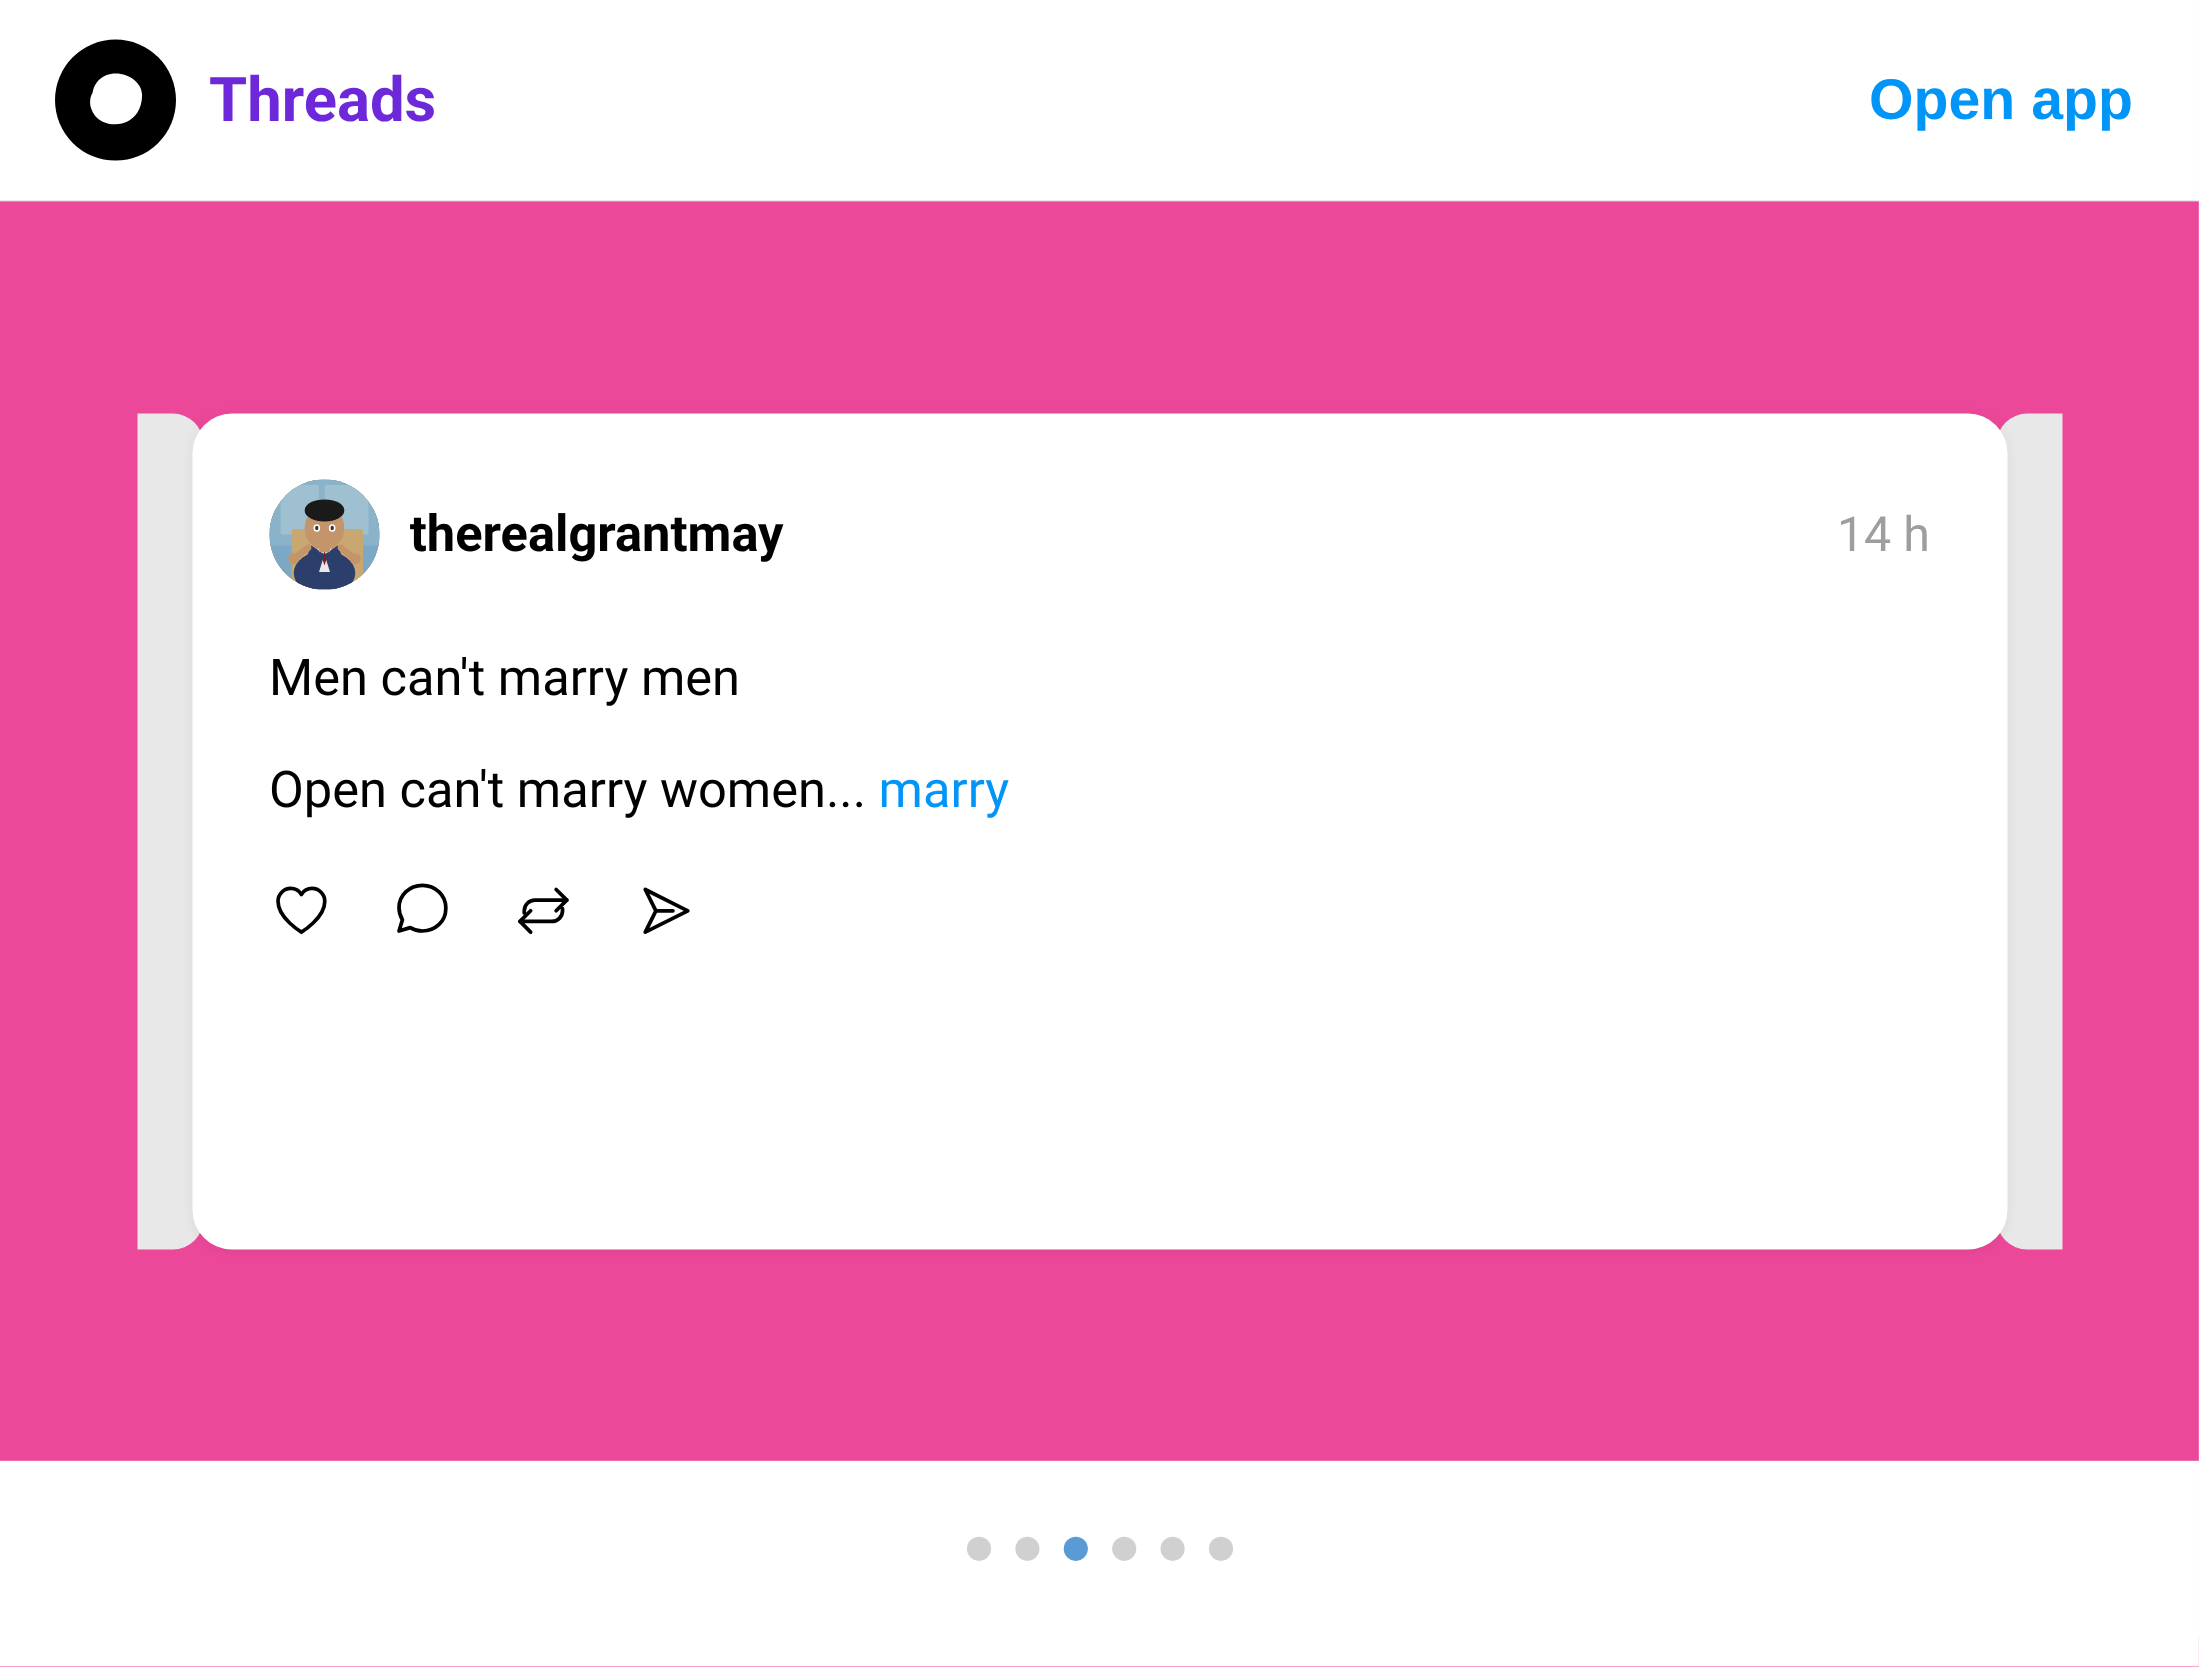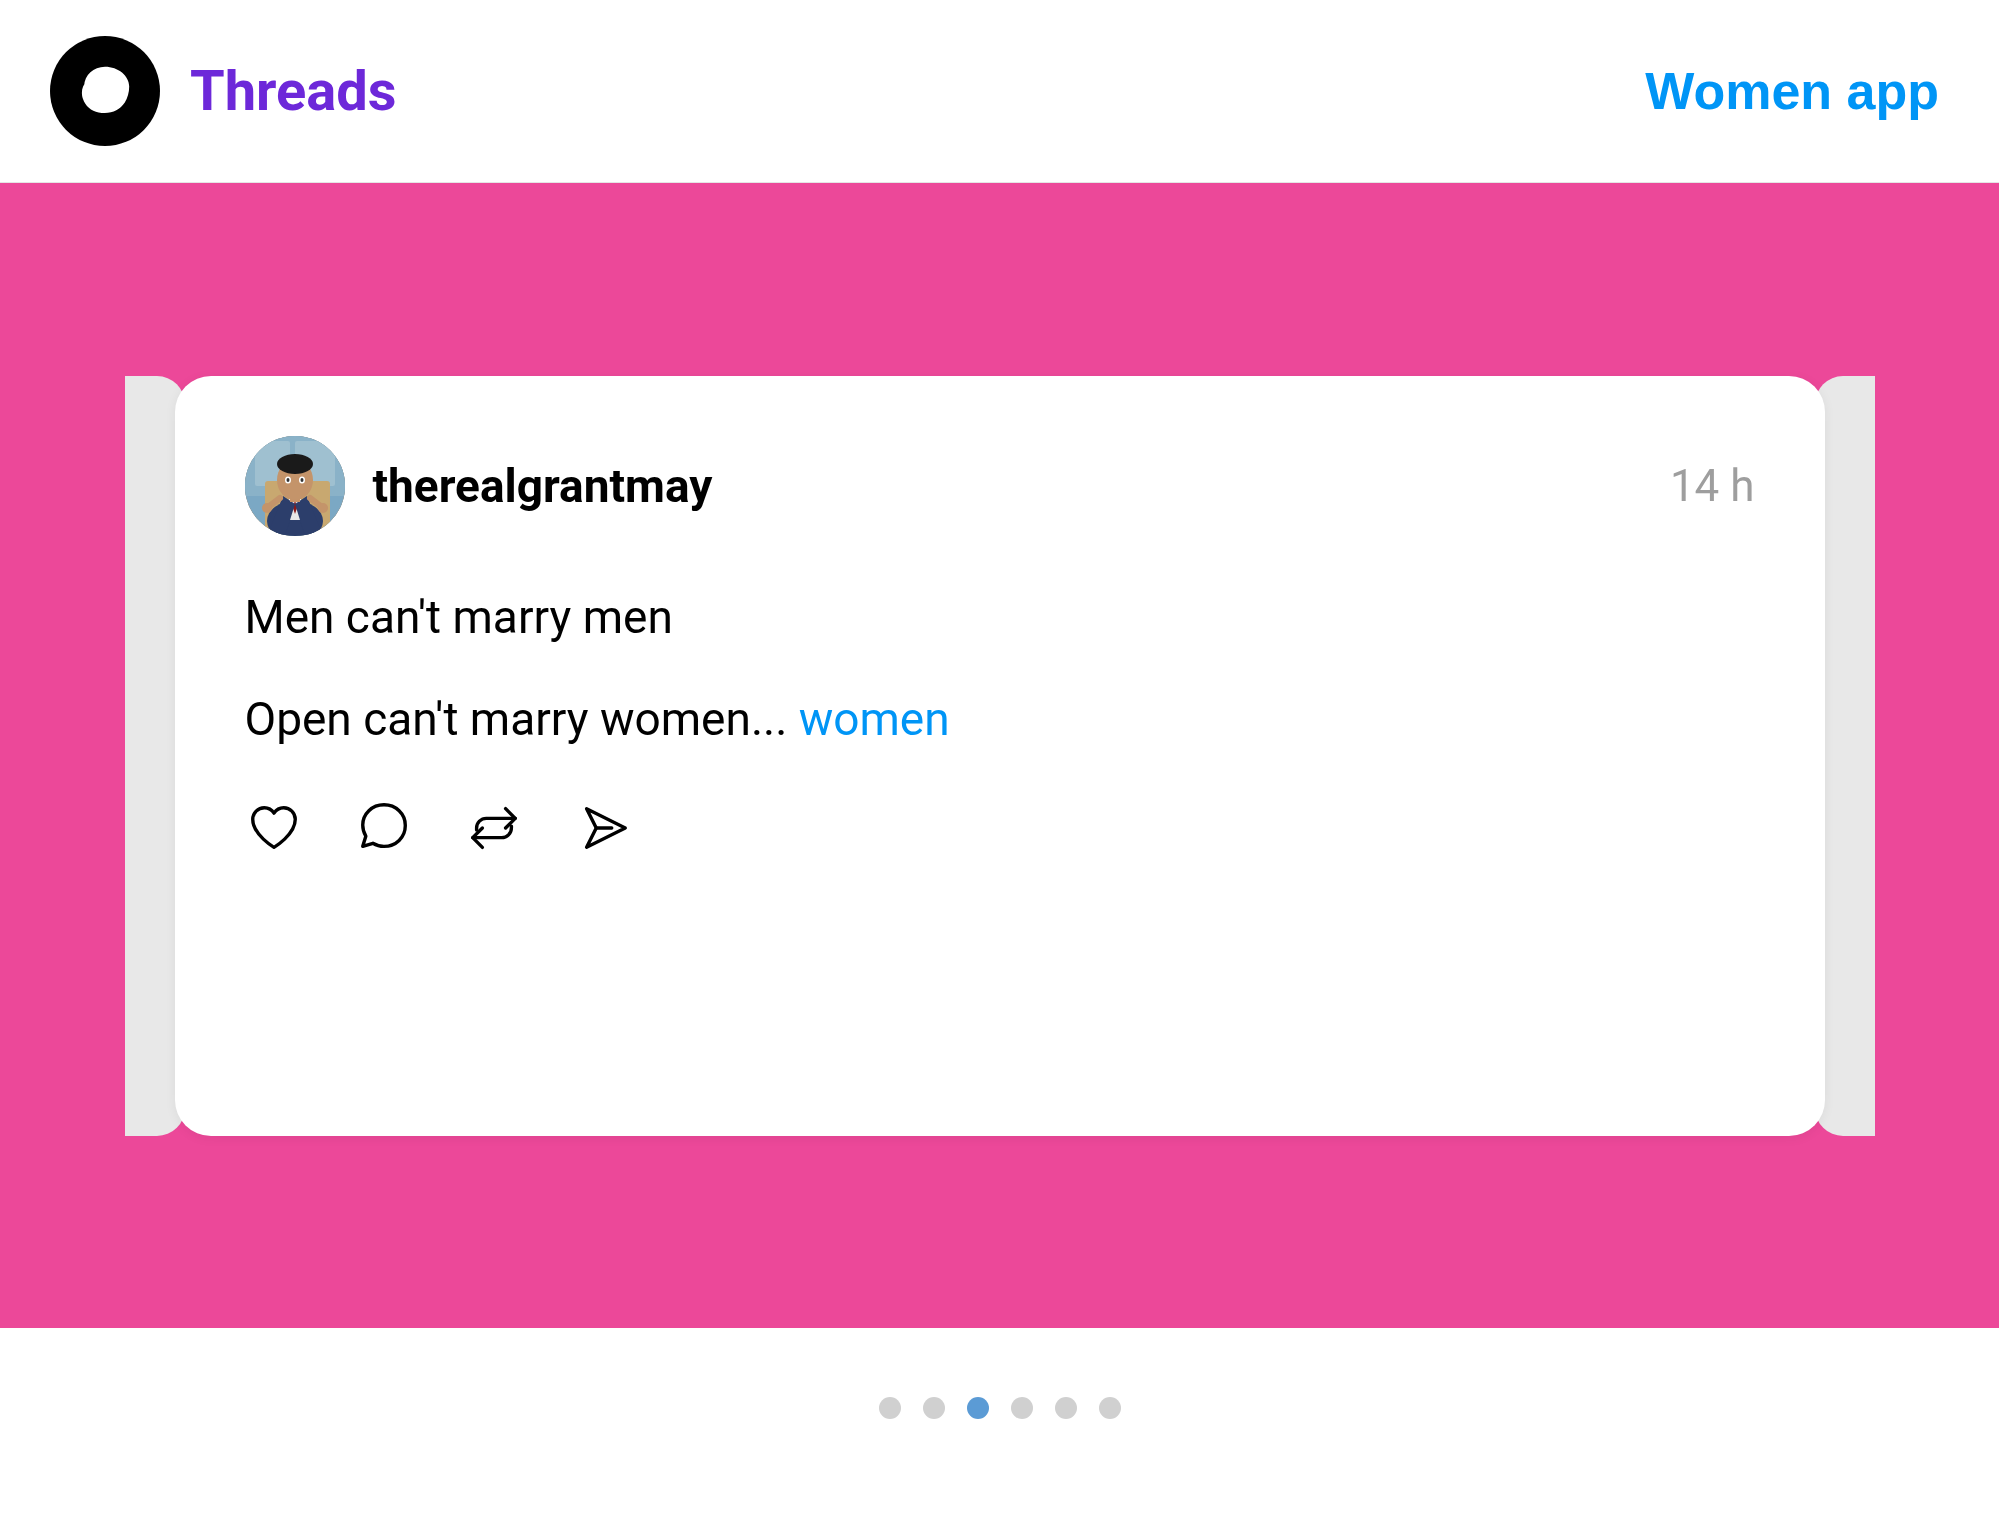--- a/index.html
+++ b/index.html
@@ -239,21 +239,21 @@
 <header class="header">
   <div class="header-left">
     <div class="threads-logo">
       <svg viewBox="0 0 60 60" fill="none" xmlns="http://www.w3.org/2000/svg">
         <path d="M30 8C19.5 8 11.5 15.5 11 25.5C10.8 28.8 11.5 31.8 13 34.2C14.5 36.6 16.8 38.5 19.5 39.5C19 37.5 18.8 35.3 19 33.2C17.5 32 16.5 30.2 16.5 28C16.5 24 19.8 20.8 24 20.5C24.5 20.5 25 20.5 25.5 20.5C28.5 20.7 30.8 22.5 31.5 25C31.8 25.9 31.8 26.8 31.5 27.7C31 29.5 29.5 30.8 27.5 31.2C26.2 31.5 24.8 31.2 23.8 30.5C23.8 30.8 23.8 31.2 23.8 31.5C23.8 34.5 26 36.8 29 37.2C30 37.3 31.2 37.2 32.2 36.7C35 35.5 36.8 32.5 36.8 29C36.8 22 32 17 25.5 16.5C24.8 16.5 24.2 16.5 23.5 16.5C15.5 16.8 9 23.5 9 31.5C9 33.5 9.3 35.5 10 37.2C12 43.5 17.5 48.2 24.2 49.5C26 49.8 27.8 50 29.8 50C37.5 50 44 46.5 48 40.5C50.5 36.5 52 31.5 52 26C52 16.2 42 8 30 8Z" fill="white"></path>
         <path d="M36 25.5C35.2 22.5 32.5 20.5 29.2 20.5C25.5 20.5 22.5 23.5 22.5 27.2C22.5 27.5 22.5 27.8 22.5 28.2C23.5 28.8 24.8 29.2 26.2 29C27.5 28.8 28.5 27.8 29 26.5C29.2 25.9 29.2 25.2 29 24.7C30.8 25 32.2 26.2 32.8 27.8C33.2 29 33 30.2 32.3 31.2C31.5 32.3 30.2 33 28.8 33.2C27.2 33.5 25.5 33 24.2 32C24 33.5 24.2 35 24.8 36.3C26 37 27.5 37.3 29 37.2C32 36.8 34.2 34.5 34.2 31.5C34.2 31.2 34.2 30.8 34.2 30.5C35.2 29.2 35.8 27.5 36 25.5Z" fill="white"></path>
       </svg>
     </div>
     <span class="header-title">Threads</span>
   </div>
-  <button class="open-app-btn">Women app</button>
+  <button class="open-app-btn">Open app</button>
 </header>
 
 <div class="content-area">
   <div class="cards-container">
 
     <div class="card-prev"></div>
 
     <div class="card-main">
 
       <div class="post-header">
@@ -300,21 +300,21 @@
           <span class="username">therealgrantmay</span>
         </div>
         <span class="timestamp">14 h</span>
       </div>
 
       <div class="post-content">
         <p class="post-text">
           <span class="post-text-line">Men can't marry men</span>
           <span class="post-text-line">
             <span>Open can't marry women...</span>
-            <span> </span><span class="more-link">women</span>
+            <span> </span><span class="more-link">marry</span>
           </span>
         </p>
       </div>
 
       <div class="post-actions">
 
         <button class="action-btn">
           <svg viewBox="0 0 60 60" fill="none" xmlns="http://www.w3.org/2000/svg">
             <path d="M30 50C30 50 8 37 8 21C8 14.4 13.4 9 20 9C24.2 9 27.8 11.2 30 14.6C32.2 11.2 35.8 9 40 9C46.6 9 52 14.4 52 21C52 37 30 50 30 50Z" stroke="#000000" stroke-width="3.5" stroke-linejoin="round" fill="none"></path>
           </svg>

